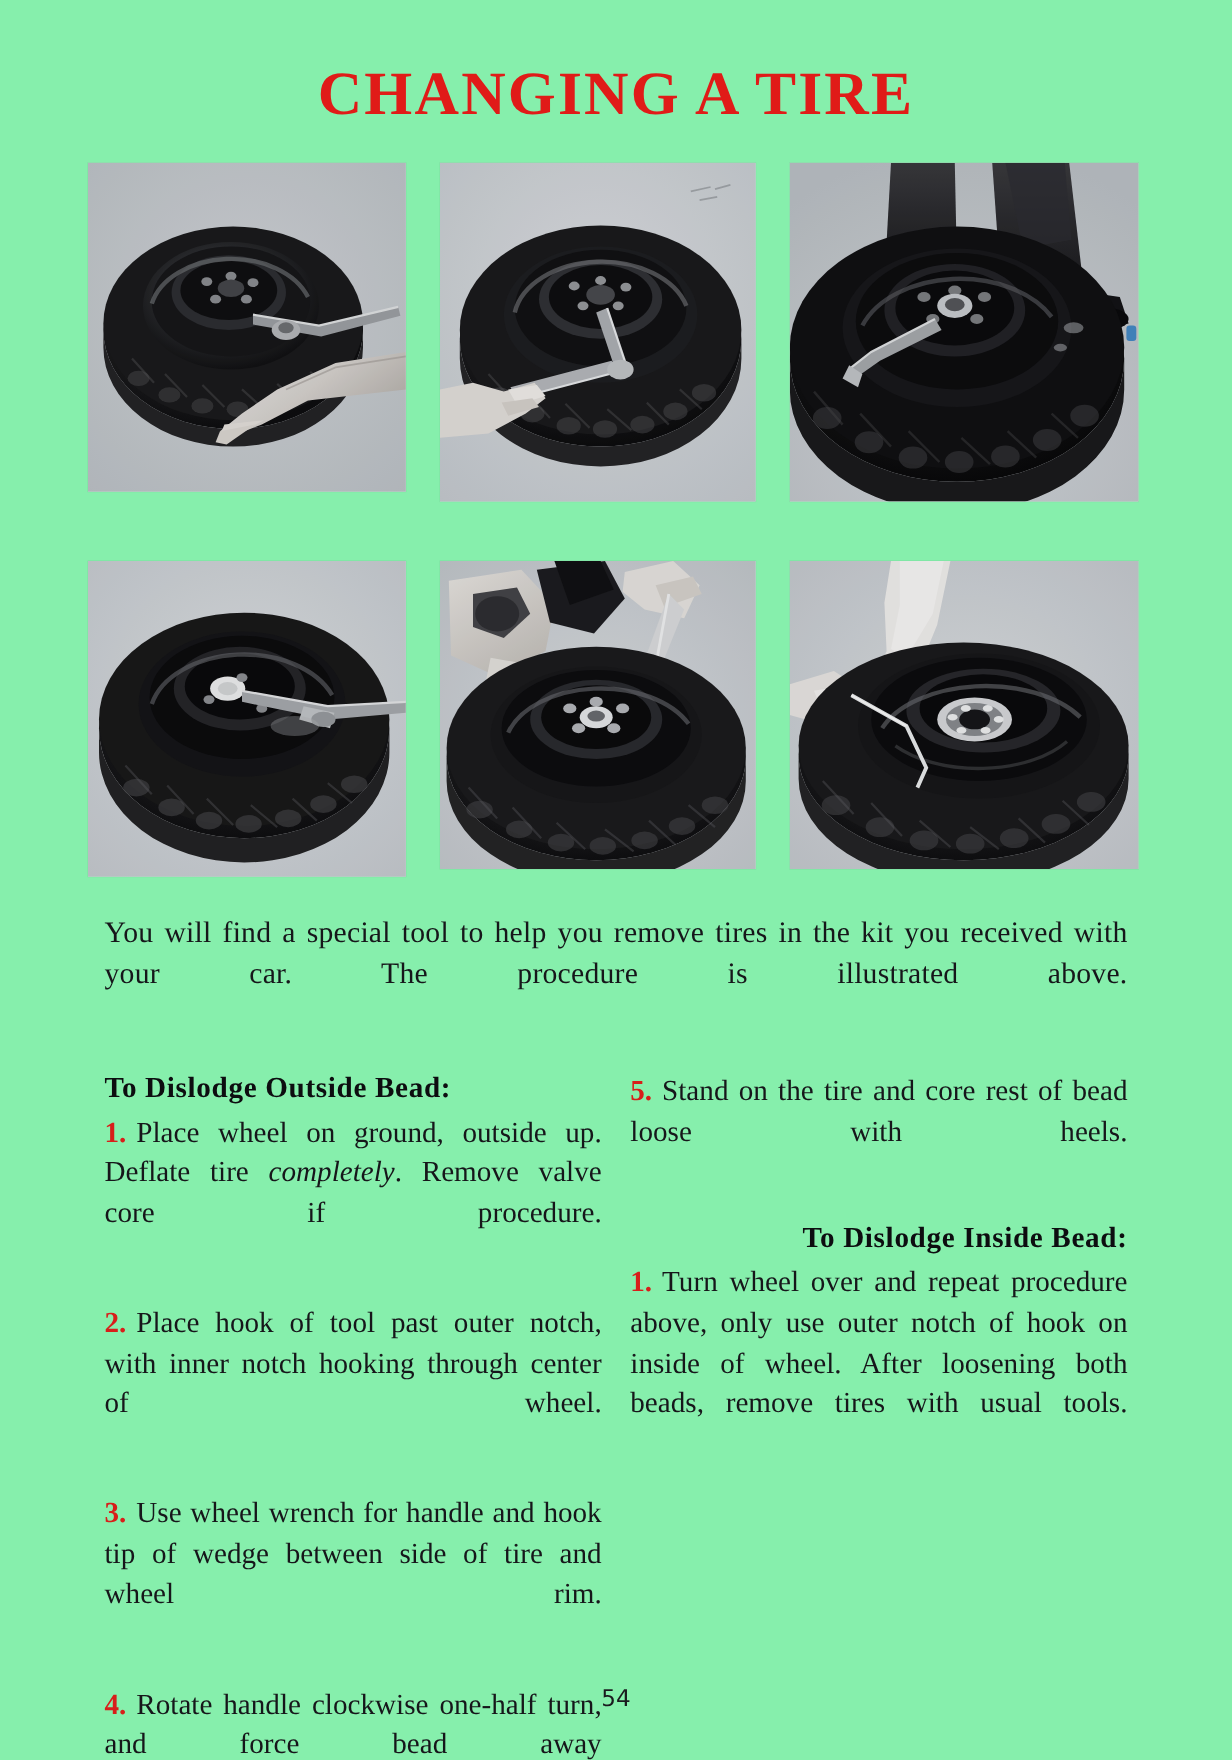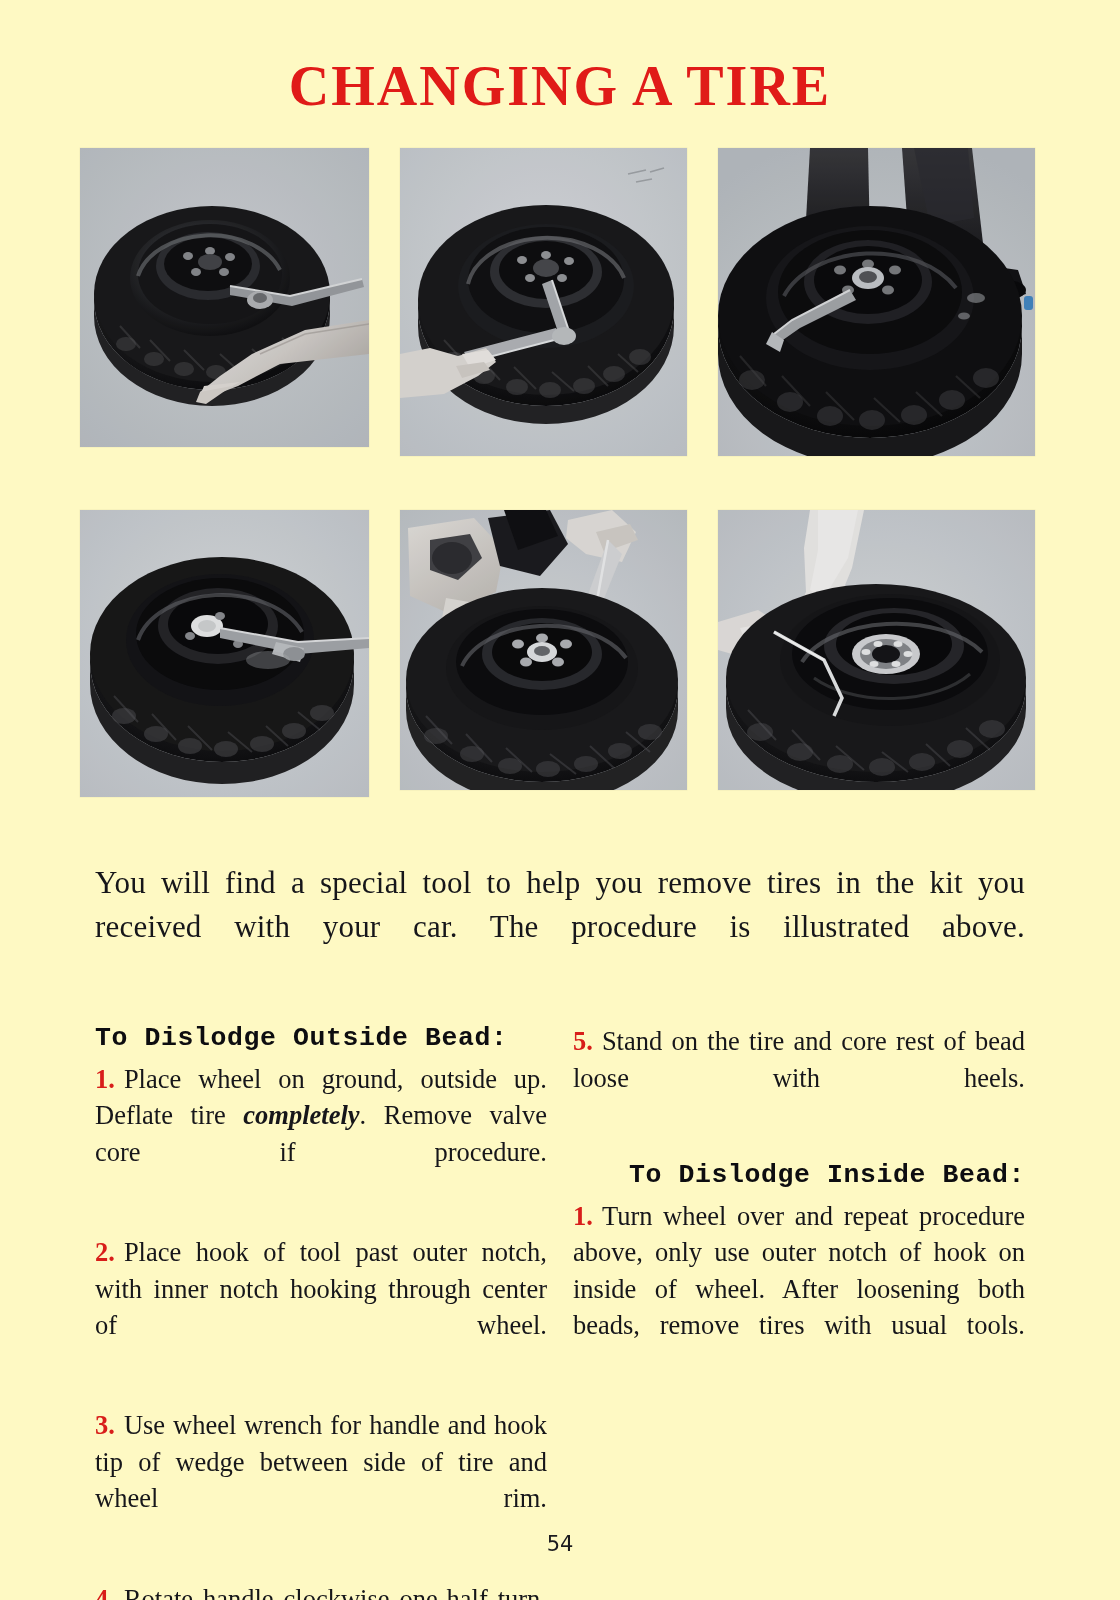--- a/index.html
+++ b/index.html
@@ -9,21 +9,21 @@
     height: 1600px;
     background: #ffffff;
     font-family: "Liberation Serif", serif;
     overflow: hidden;
     position: relative;
   }
 
   .page {
     width: 1120px;
     height: 1600px;
-    background: #fef9c3;
+    background: #86efac;
     position: relative;
     padding: 0;
   }
 
   
   .page-title {
     text-align: center;
     color: #e01b18;
     font-family: "Liberation Serif", serif;
     font-weight: bold;
@@ -61,42 +61,42 @@
   .ph-2 { width: 287px; height: 308px; }
   .ph-3 { width: 317px; height: 308px; }
   
   .ph-4 { width: 289px; height: 287px; }
   .ph-5 { width: 287px; height: 280px; }
   .ph-6 { width: 317px; height: 280px; }
 
   
   .intro {
     width: 930px;
-    margin: 64px auto 0 auto;
-    font-size: 31px;
+    margin: 31px auto 0 auto;
+    font-size: 27px;
     line-height: 1.42;
     text-align: justify;
     text-justify: inter-word;
     color: #16161a;
     letter-spacing: 0.2px;
   }
   .intro::after { content: ""; display: inline-block; width: 100%; }
 
   
   .columns {
     width: 930px;
     margin: 30px auto 0 auto;
     display: flex;
     gap: 26px;
     align-items: flex-start;
   }
   .col { width: 452px; }
 
   .sec-heading {
-    font-family: Liberation Mono, monospace;
+    font-family: Liberation Serif, serif;
     font-weight: bold;
     font-size: 26.5px;
     letter-spacing: 0.6px;
     color: #0d0d10;
     margin-bottom: 6px;
     line-height: 1.2;
   }
   .sec-heading.centered { text-align: right; }
 
   .step {
@@ -108,21 +108,21 @@
     margin-bottom: 27px;
   }
   .step:last-child { margin-bottom: 0; }
   .step::after { content: ""; display: inline-block; width: 100%; }
 
   .num {
     color: #d81e1a;
     font-weight: bold;
     margin-right: 9px;
   }
-  .ital { font-style: italic; font-weight: bold; }
+  .ital { font-style: italic; }
 
   .cont {
     font-size: 26.5px;
     line-height: 1.38;
     color: #16161a;
     text-align: justify;
     text-justify: inter-word;
     margin-bottom: 27px;
   }
   .cont::after { content: ""; display: inline-block; width: 100%; }

